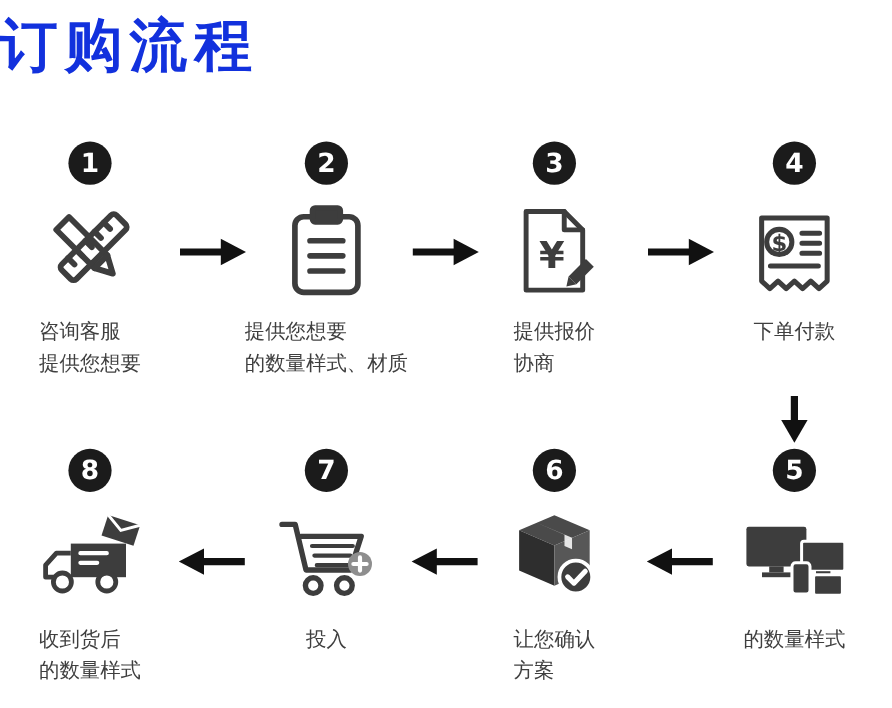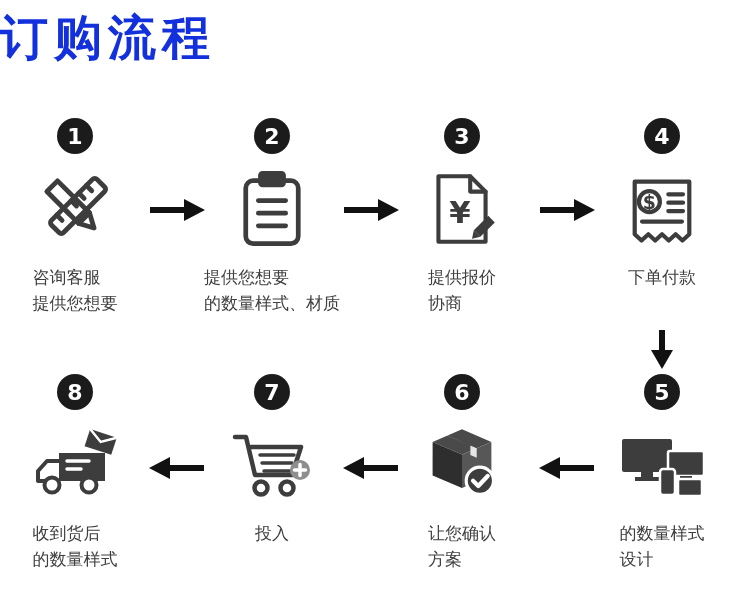--- a/index.html
+++ b/index.html
@@ -121,21 +121,20 @@
         <rect x="25" y="47" width="12" height="5" fill="#3d3d3d"></rect>
         <rect x="19" y="52" width="24" height="4" fill="#3d3d3d"></rect>
         <rect x="52" y="26" width="36" height="25" rx="2" fill="#3d3d3d" stroke="#fff" stroke-width="2.5"></rect>
         <rect x="64" y="51" width="12" height="4" fill="#3d3d3d"></rect>
         <rect x="44" y="44" width="15" height="26" rx="3" fill="#3d3d3d" stroke="#fff" stroke-width="2.5"></rect>
         <rect x="62" y="54" width="24" height="17" rx="2" fill="#3d3d3d" stroke="#fff" stroke-width="2.5"></rect>
       </svg>
     </div>
     <div class="label">
       <div>的数量样式</div>
-      <div>设计</div>
     </div>
   </div>
 
   <div class="step row-bottom" style="left:362px">
     <div class="num">
         <span>6</span>
       </div>
     <div class="icon">
       <svg width="84" height="84" viewBox="0 0 80 80">
         <path d="M40 6 L68 18 L40 30 L12 18 Z" fill="#4a4a4a"></path>

